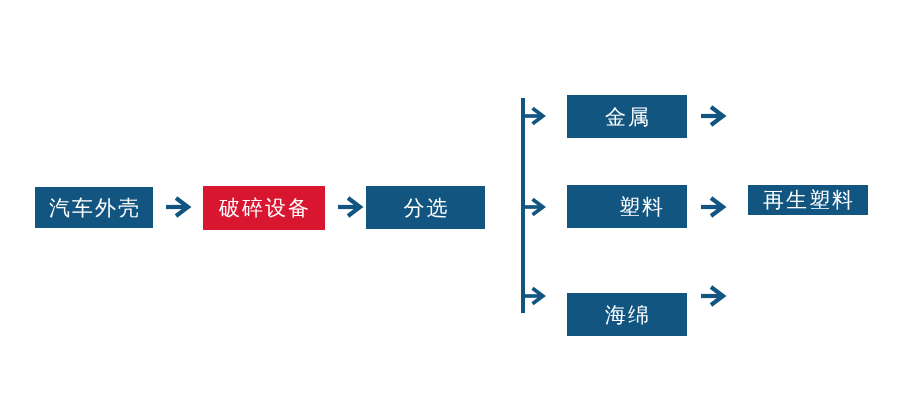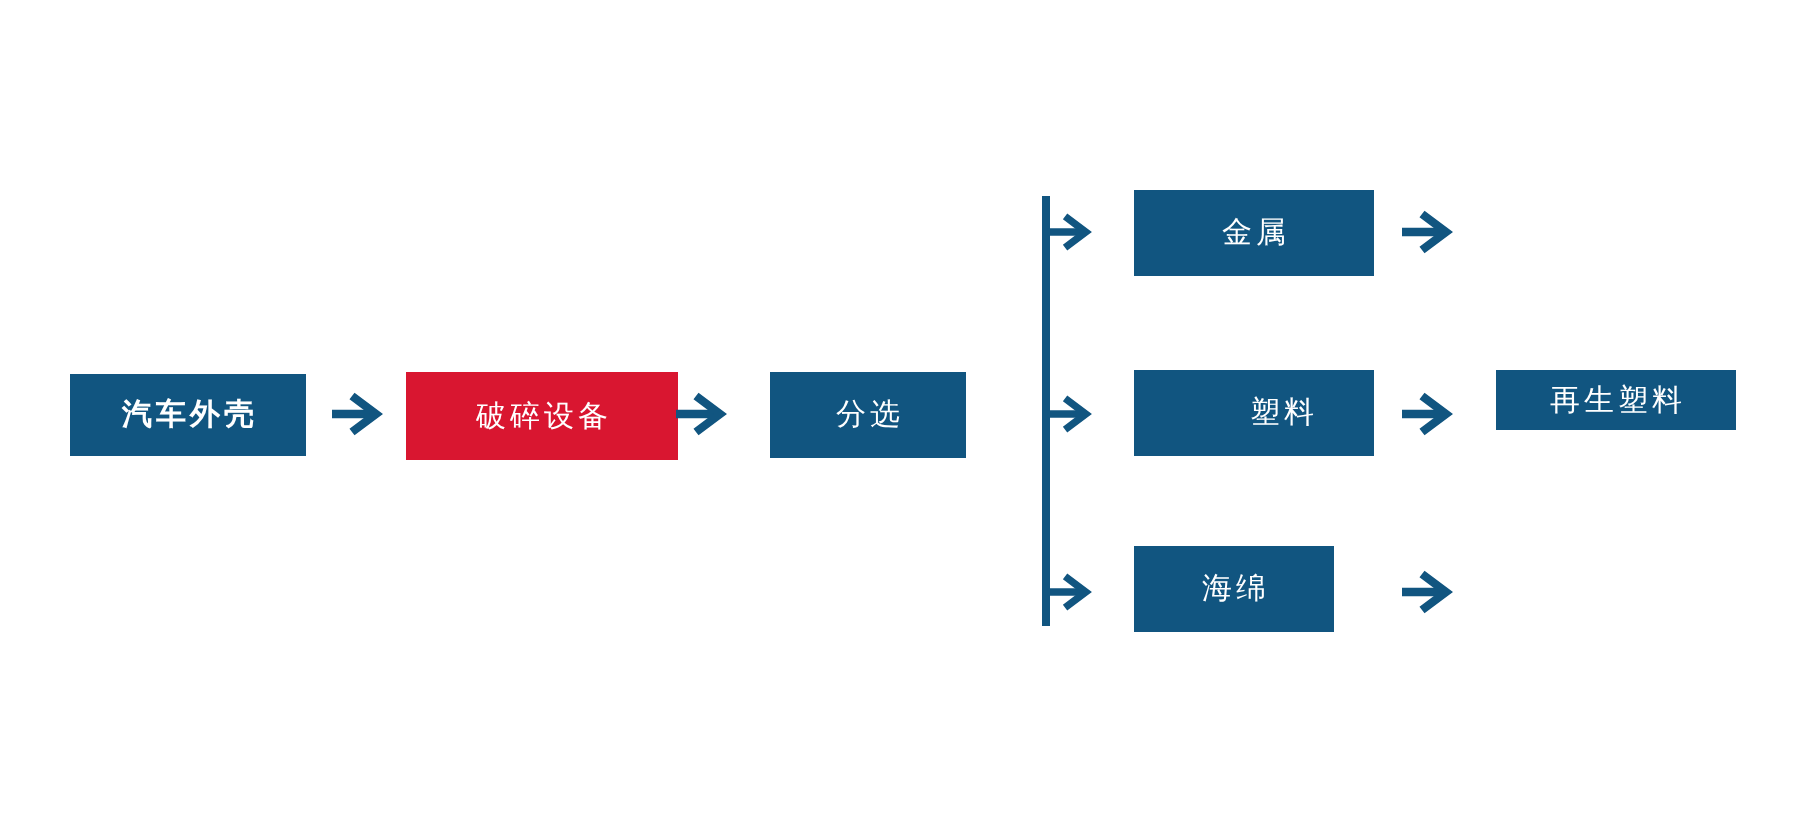--- a/index.html
+++ b/index.html
@@ -16,21 +16,21 @@
     height: 411px;
     background: var(--canvas_bg, #ffffff);
     overflow: hidden;
   }
   .node {
     position: absolute;
     display: flex;
     align-items: center;
     justify-content: center;
     color: var(--text_white, #ffffff);
-    font-size: 15px;
+    font-size: 21px;
     letter-spacing: 2px;
     text-indent: 2px;
     white-space: nowrap;
     box-sizing: border-box;
   }
   .node.blue { background: var(--node_blue, #115580); }
   .node.red  { background: var(--node_red, #d91630); }
   .arrow {
     position: absolute;
     color: var(--node_blue, #115580);
@@ -40,39 +40,39 @@
     position: absolute;
     width: 4px;
     background: var(--node_blue, #115580);
   }
 </style>
 </head>
 <body>
 
 <div class="canvas">
 
-  <div class="node blue" style="left:35px; top:187px; width:118px; height:41px;font-weight:bold;">
+  <div class="node blue" style="left:35px; top:187px; width:118px; height:41px;">
     <span>汽车外壳</span>
   </div>
 
   <svg class="arrow" style="left:164px; top:196px;" width="32" height="22" viewBox="0 0 30 22" aria-hidden="true">
     <line x1="1" y1="11" x2="22" y2="11" stroke="currentColor" stroke-width="4.2"></line>
     <polyline points="11,2 23,11 11,20" fill="none" stroke="currentColor" stroke-width="4.2"></polyline>
   </svg>
 
-  <div class="node red" style="left:203px; top:186px; width:136px; height:44px;font-family:Liberation Mono, monospace;">
+  <div class="node red" style="left:203px; top:186px; width:122px; height:44px;font-family:Liberation Mono, monospace;">
     <span>破碎设备</span>
   </div>
 
   <svg class="arrow" style="left:336px; top:196px;" width="32" height="22" viewBox="0 0 30 22" aria-hidden="true">
     <line x1="1" y1="11" x2="22" y2="11" stroke="currentColor" stroke-width="4.2"></line>
     <polyline points="11,2 23,11 11,20" fill="none" stroke="currentColor" stroke-width="4.2"></polyline>
   </svg>
 
-  <div class="node blue" style="left:385px; top:186px; width:98px; height:43px;">
+  <div class="node blue" style="left:366px; top:186px; width:119px; height:43px;">
     <span>分选</span>
   </div>
 
   <div class="vline" style="left:521px; top:98px; height:215px;"></div>
 
   <svg class="arrow" style="left:523px; top:105px;" width="26" height="22" viewBox="0 0 30 22" aria-hidden="true">
     <line x1="1" y1="11" x2="22" y2="11" stroke="currentColor" stroke-width="4.2"></line>
     <polyline points="11,2 23,11 11,20" fill="none" stroke="currentColor" stroke-width="4.2"></polyline>
   </svg>
   <div class="node blue" style="left:567px; top:95px; width:120px; height:43px;">
@@ -95,21 +95,21 @@
     <polyline points="11,2 23,11 11,20" fill="none" stroke="currentColor" stroke-width="4.2"></polyline>
   </svg>
   <div class="node blue" style="left:748px; top:185px; width:120px; height:30px;">
     <span>再生塑料</span>
   </div>
 
   <svg class="arrow" style="left:523px; top:285px;" width="26" height="22" viewBox="0 0 30 22" aria-hidden="true">
     <line x1="1" y1="11" x2="22" y2="11" stroke="currentColor" stroke-width="4.2"></line>
     <polyline points="11,2 23,11 11,20" fill="none" stroke="currentColor" stroke-width="4.2"></polyline>
   </svg>
-  <div class="node blue" style="left:567px; top:273px; width:100px; height:43px;">
+  <div class="node blue" style="left:567px; top:293px; width:120px; height:43px;">
     <span>海绵</span>
   </div>
   <svg class="arrow" style="left:699px; top:285px;" width="32" height="22" viewBox="0 0 30 22" aria-hidden="true">
     <line x1="1" y1="11" x2="22" y2="11" stroke="currentColor" stroke-width="4.2"></line>
     <polyline points="11,2 23,11 11,20" fill="none" stroke="currentColor" stroke-width="4.2"></polyline>
   </svg>
 
 </div>
 
 </body></html>

